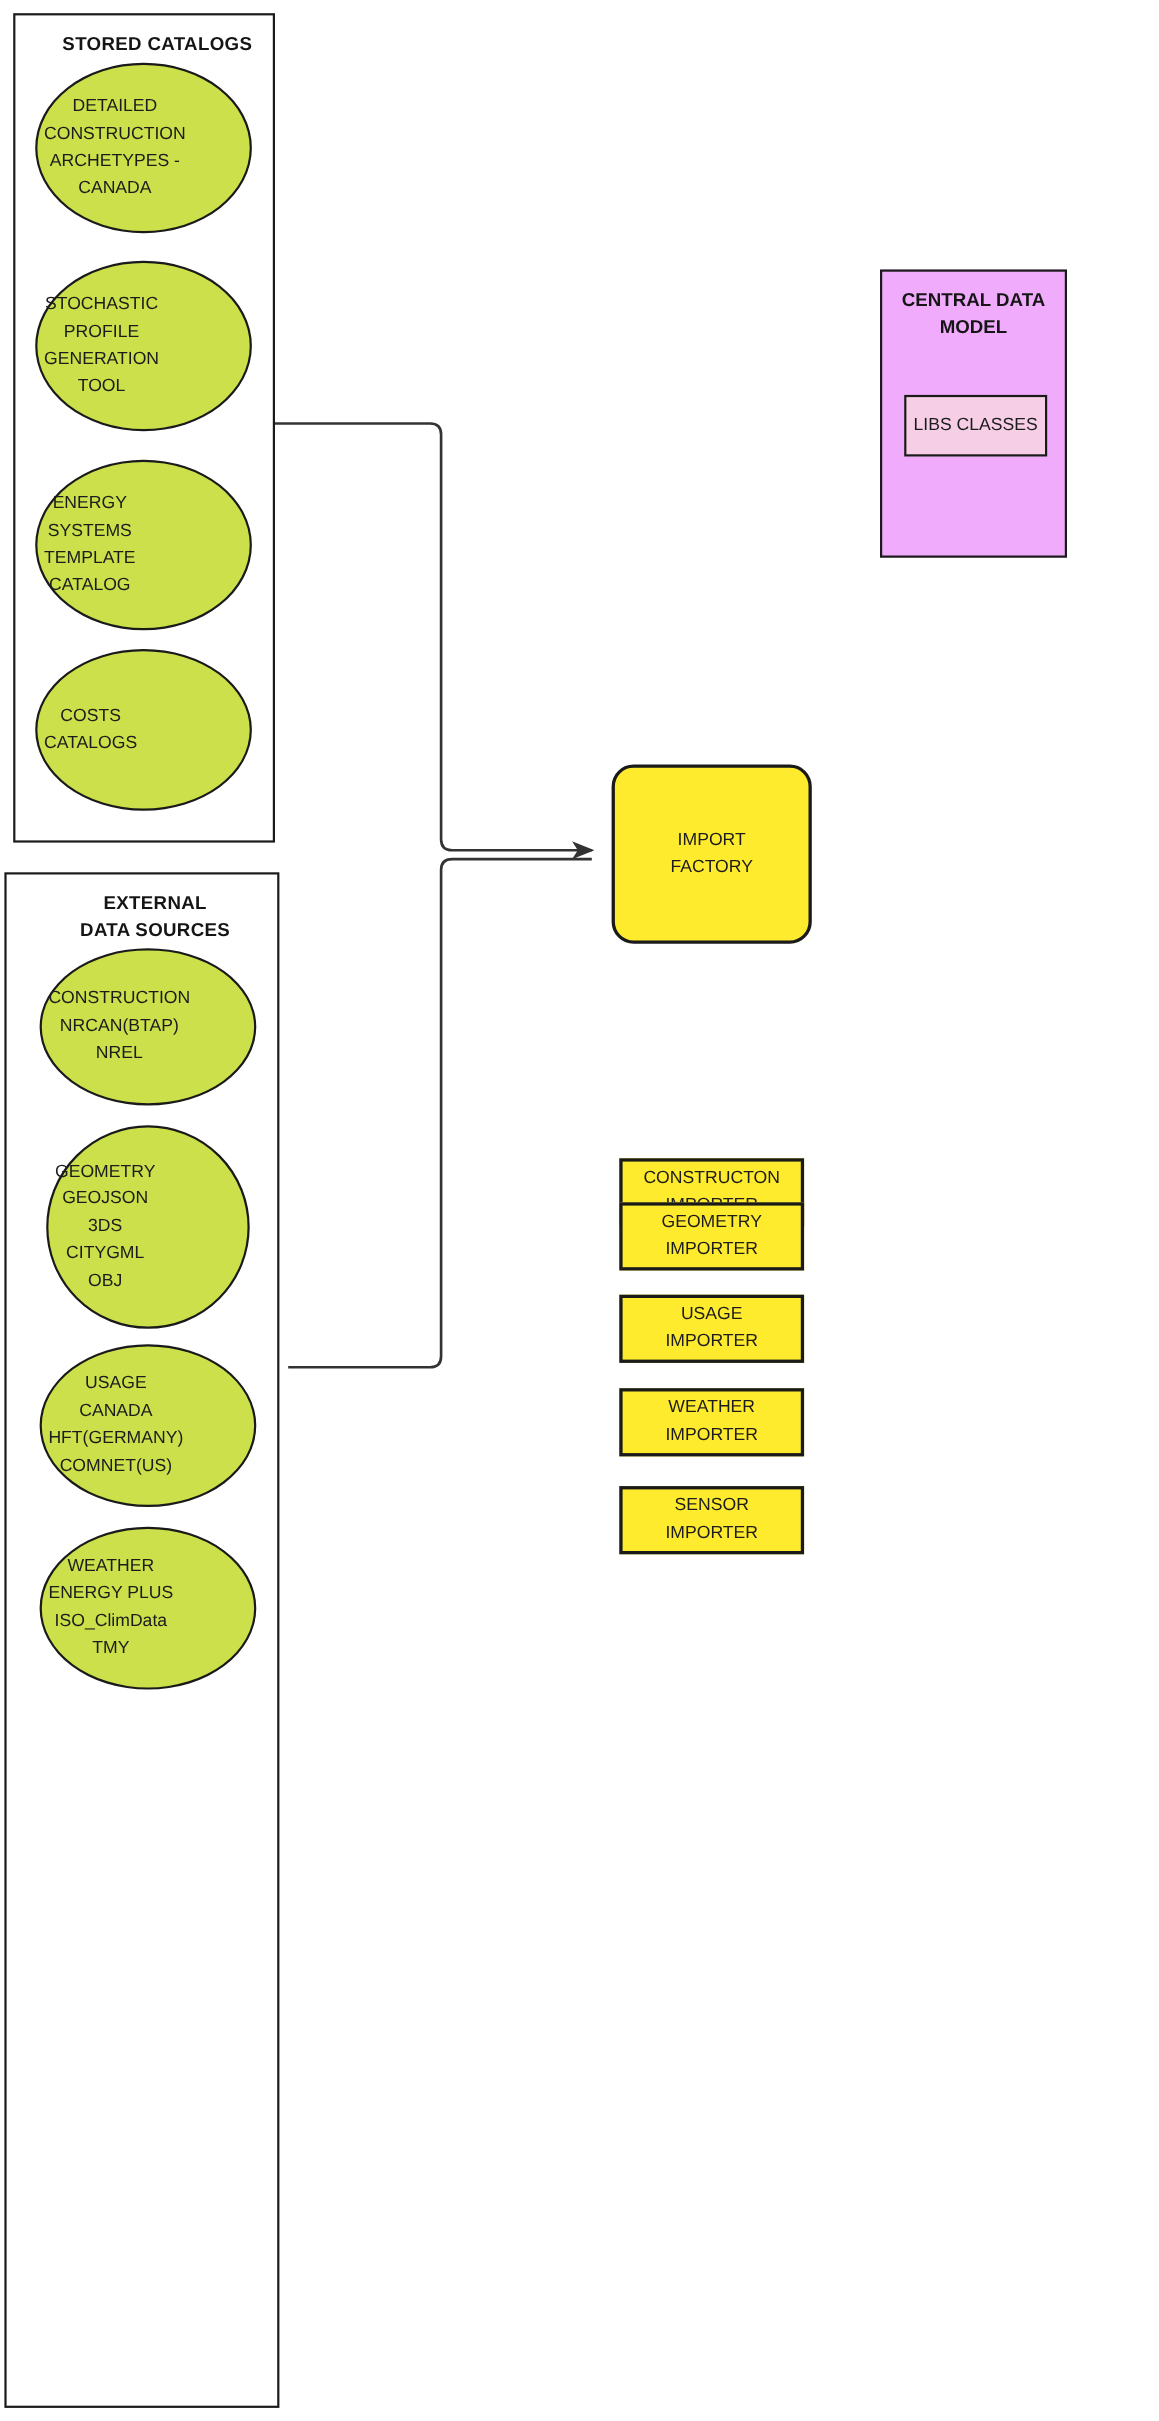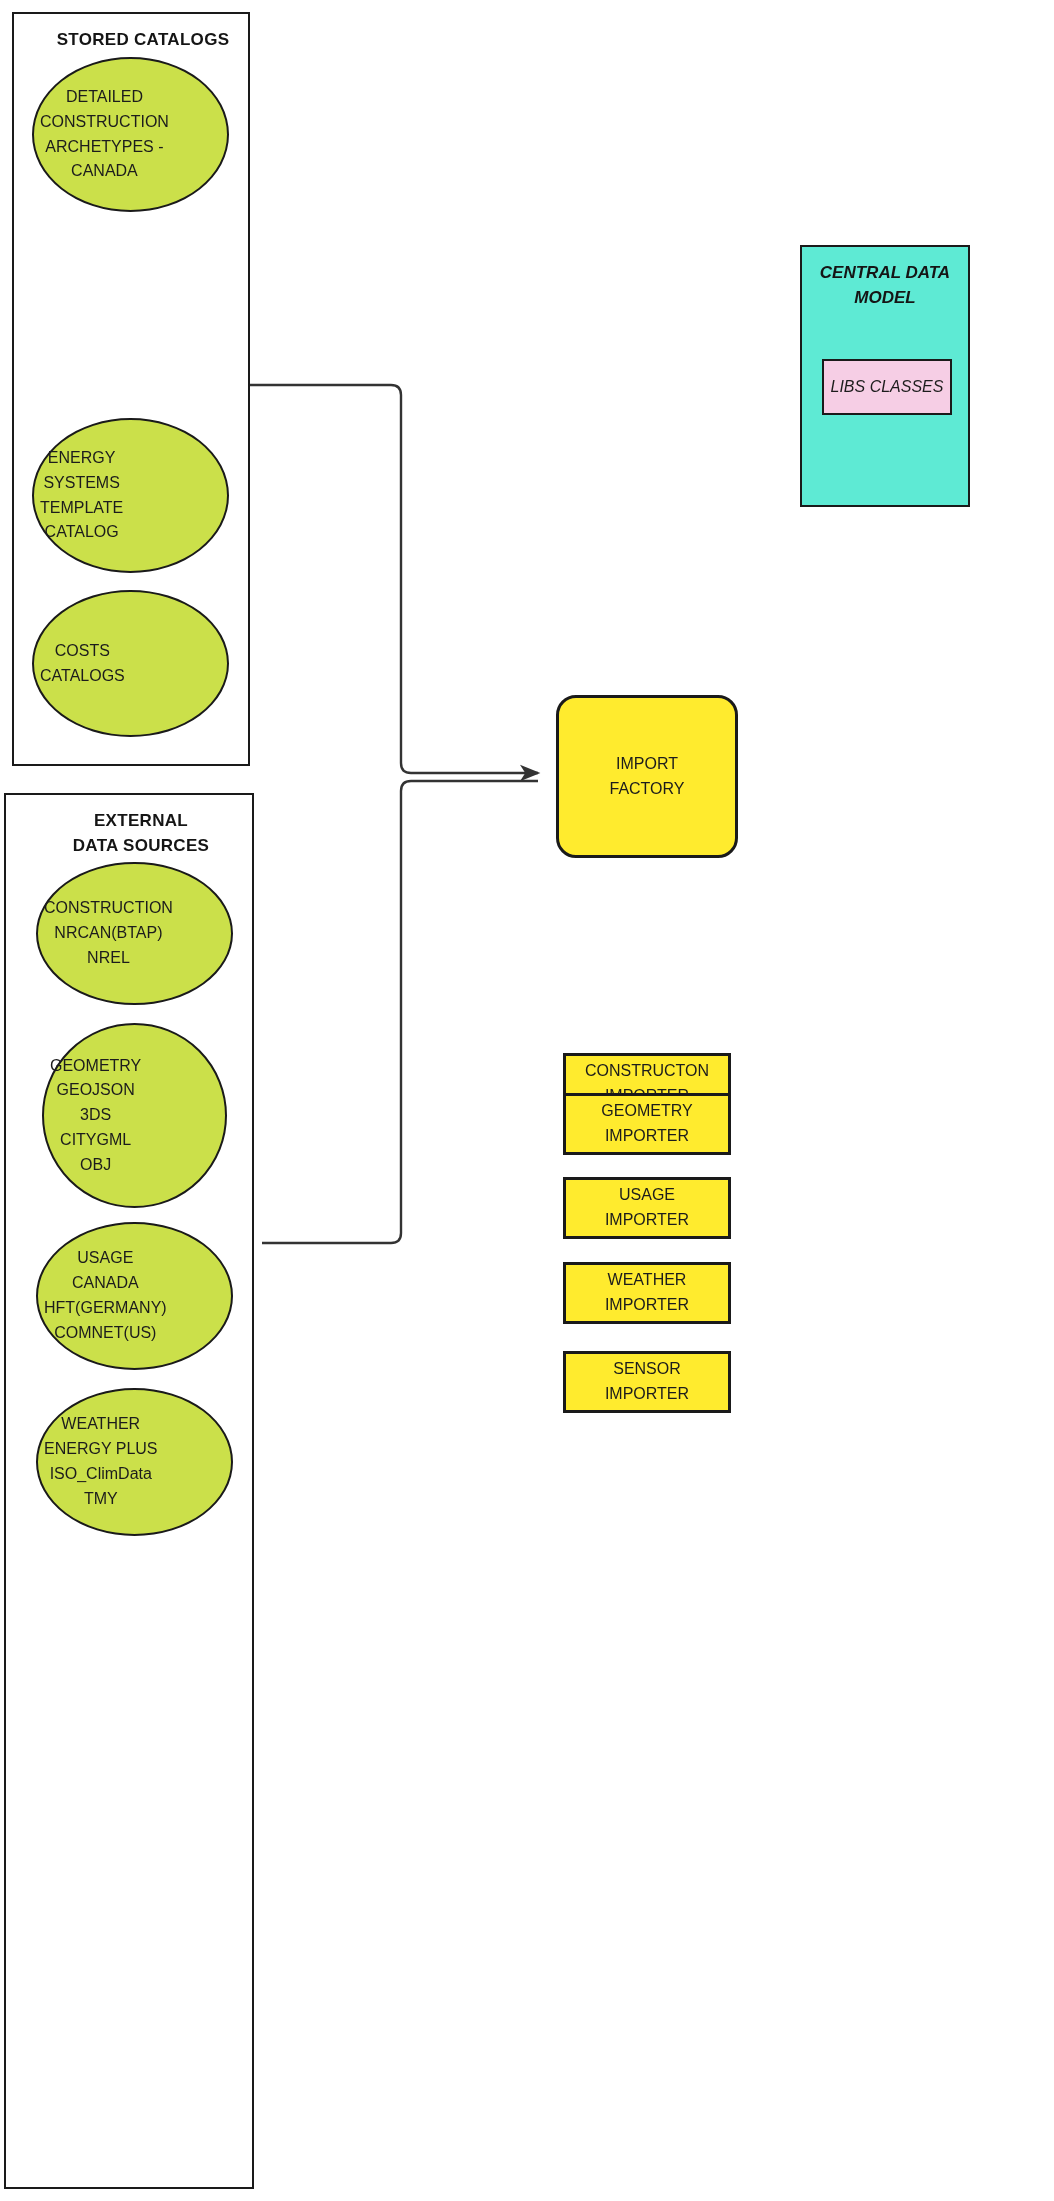--- a/index.html
+++ b/index.html
@@ -66,24 +66,23 @@
     font-size: 16px;
     line-height: 1.55;
     color: #1c1c1c;
     white-space: pre-line;
     padding: 0 6px;
   }
 
   
   #cdm-panel {
     position: absolute;
-    background: #5eead4;
-    border: 2.5px solid #1a1a1a;
-    box-sizing: border-box;
-    font-style: italic;
+    background: #f0abfc;
+    border: 2.5px solid #1a1a1a;
+    box-sizing: border-box;
   }
   #cdm-title {
     position: absolute;
     left: 0;
     right: 0;
     top: 14px;
     text-align: center;
     font-weight: bold;
     font-size: 17px;
     line-height: 1.45;
@@ -160,20 +159,26 @@
     <div class="group-title" style="top:14px;">STORED CATALOGS</div>
   </div>
 
   <div class="ellipse" style="left:32px; top:57px; width:197px; height:155px;">
     <span>DETAILED
 CONSTRUCTION
 ARCHETYPES -
 CANADA</span>
   </div>
 
+  <div class="ellipse" style="left:32px; top:237px; width:197px; height:155px;">
+    <span>STOCHASTIC
+PROFILE
+GENERATION
+TOOL</span>
+  </div>
 
   <div class="ellipse" style="left:32px; top:590px; width:197px; height:147px;">
     <span>COSTS
 CATALOGS</span>
   </div>
 
   <div class="ellipse" style="left:32px; top:418px; width:197px; height:155px;">
     <span>ENERGY
 SYSTEMS
 TEMPLATE

